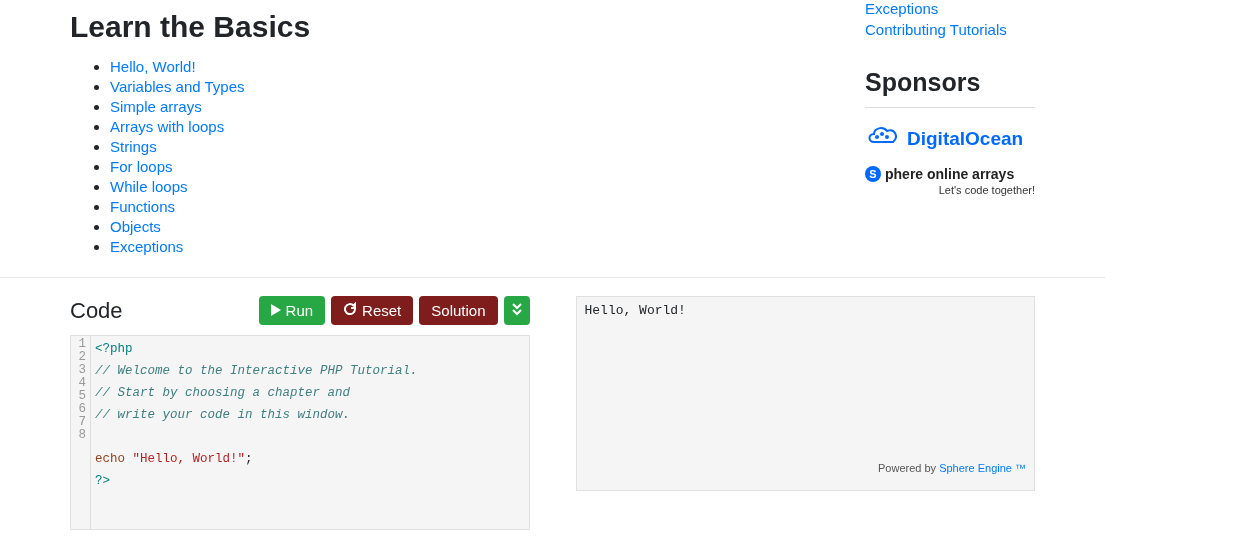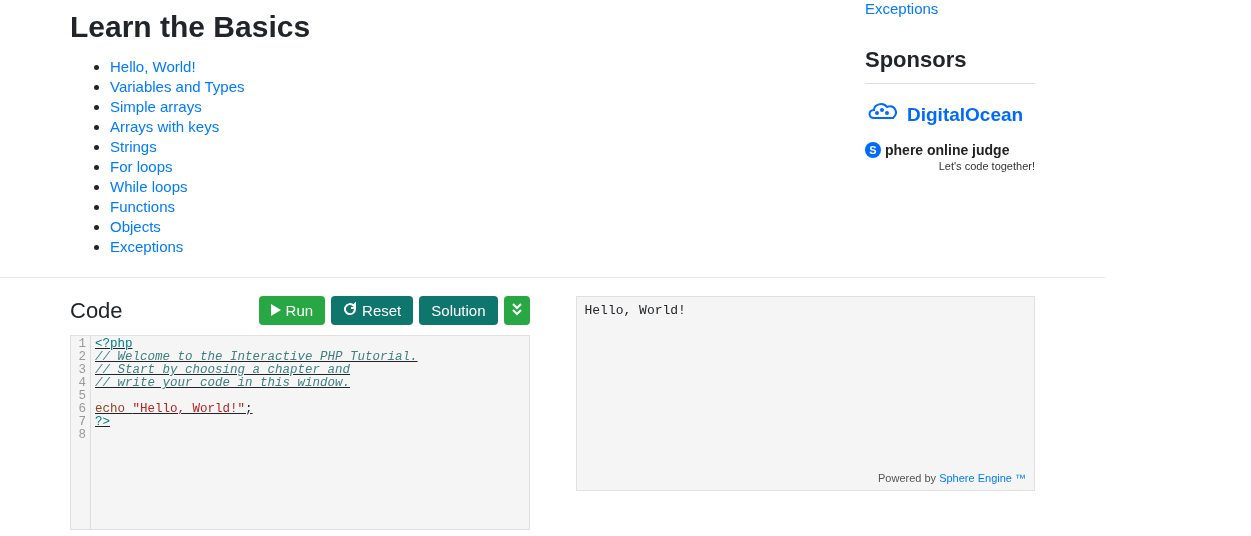--- a/index.html
+++ b/index.html
@@ -52,21 +52,21 @@
       padding-left: 30px;
     }
     .right-col .side-link {
       display: block;
       color: #007bff;
       text-decoration: none;
       font-size: 15px;
       margin-bottom: 4px;
     }
     .right-col h2 {
-      font-size: 22px;
+      font-size: 25px;
       font-weight: 600;
       margin-top: 30px;
       margin-bottom: 14px;
       padding-bottom: 10px;
       border-bottom: 1px solid #ddd;
       color: #212529;
     }
     .sponsor1 {
       display: flex;
       align-items: flex-end;
@@ -137,21 +137,21 @@
       border-radius: 4px;
       padding: 6px 12px;
       font-size: 15px;
       color: #fff;
       cursor: pointer;
       display: inline-flex;
       align-items: center;
       gap: 5px;
     }
     .btn-green { background: #28a745; }
-    .btn-blue { background: #0f766e; }
+    .btn-blue { background: #7f1d1d; }
     .btn-small { padding: 6px 8px; }
     .editor {
       background: #f5f5f5;
       border: 1px solid #e0e0e0;
       display: flex;
       font-family: "Courier New", monospace;
       font-size: 12.5px;
       height: 195px;
     }
     .gutter {
@@ -161,40 +161,39 @@
       color: #999;
       text-align: right;
       user-select: none;
       min-width: 20px;
     }
     .gutter div { line-height: 13px; }
     .code-area {
       padding: 2px 4px;
       flex: 1;
       white-space: pre;
-      line-height: 13px;
-      text-decoration: underline;
+      line-height: 22px;
     }
     .tok-tag { color: #008080; }
     .tok-comment { color: #408080; font-style: italic; }
     .tok-keyword { color: #954121; }
     .tok-string { color: #BA2121; }
     .output-box {
       background: #f5f5f5;
       border: 1px solid #e0e0e0;
       font-family: "Courier New", monospace;
       font-size: 13px;
       height: 195px;
       padding: 6px 8px;
       position: relative;
     }
     .powered {
       position: absolute;
       right: 8px;
-      bottom: 6px;
+      bottom: 16px;
       font-size: 11px;
       color: #555;
       font-family: "Segoe UI", sans-serif;
     }
     .powered a {
       color: #007bff;
       text-decoration: none;
     }
     .icon {
       display: inline-block;
@@ -204,45 +203,46 @@
 <body>
 
 <div class="page">
   <div class="upper">
     <div class="main-col">
       <h1>Learn the Basics</h1>
       <ul class="basics-list">
         <li><a href="#">Hello, World!</a></li>
         <li><a href="#">Variables and Types</a></li>
         <li><a href="#">Simple arrays</a></li>
-        <li><a href="#">Arrays with keys</a></li>
+        <li><a href="#">Arrays with loops</a></li>
         <li><a href="#">Strings</a></li>
         <li><a href="#">For loops</a></li>
         <li><a href="#">While loops</a></li>
         <li><a href="#">Functions</a></li>
         <li><a href="#">Objects</a></li>
         <li><a href="#">Exceptions</a></li>
       </ul>
     </div>
     <div class="right-col">
       <a href="#" class="side-link">Exceptions</a>
+      <a href="#" class="side-link">Contributing Tutorials</a>
       <h2>Sponsors</h2>
       <div class="sponsor1">
         <svg viewBox="0 0 36 28" fill="none" stroke="#0069ff" stroke-width="2">
           <path d="M9 20 C3 20 3 12 9 12 C9 6 18 4 22 9 C30 6 34 15 28 20 Z"></path>
           <circle cx="12" cy="15" r="1" fill="#0069ff"></circle>
           <circle cx="17" cy="12" r="1" fill="#0069ff"></circle>
           <circle cx="22" cy="15" r="1" fill="#0069ff"></circle>
         </svg>
         <span>DigitalOcean</span>
       </div>
       <div class="sponsor2">
         <div class="line1">
           <span class="sball">S</span>
-          <span>phere online judge</span>
+          <span>phere online arrays</span>
         </div>
         <div class="line2">Let's code together!</div>
       </div>
     </div>
   </div>
 
   <div class="lower">
     <div class="code-panel">
       <div class="panel-header">
         <h3>Code</h3>

